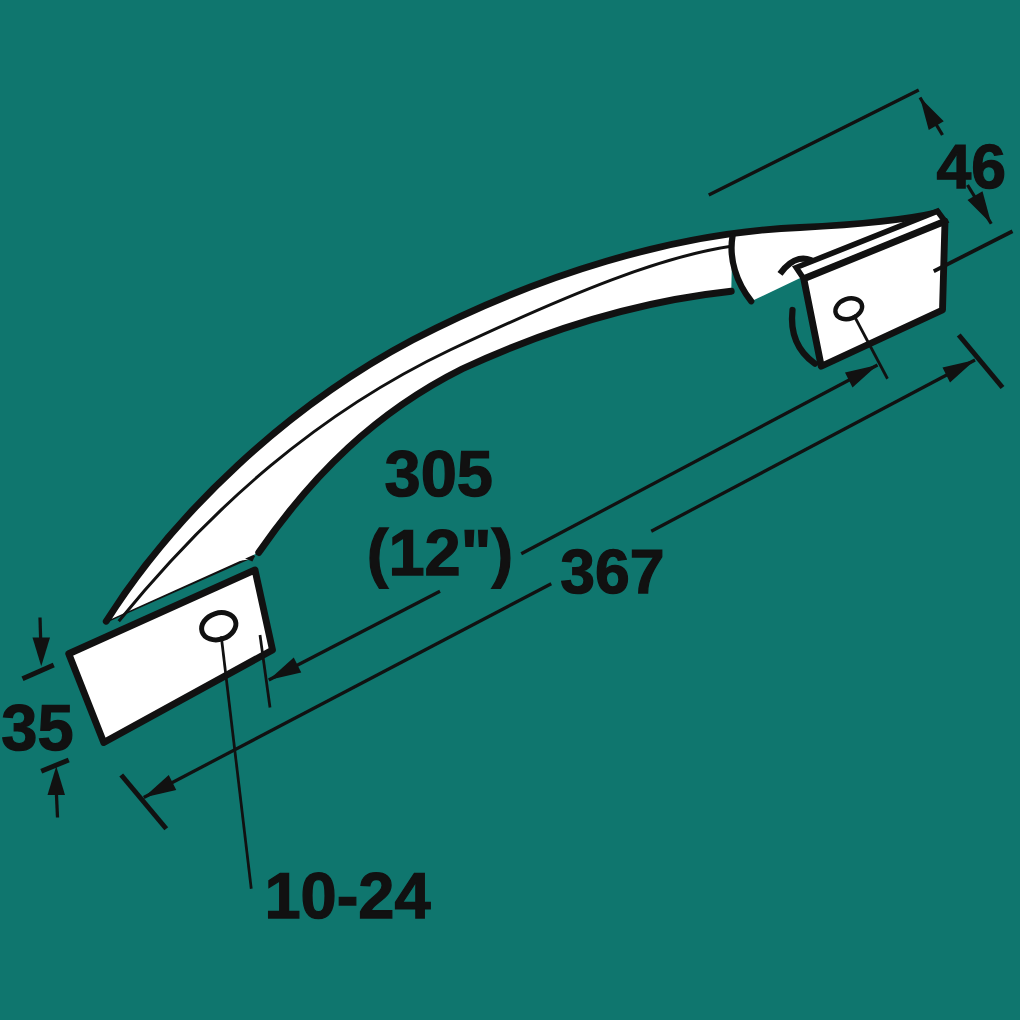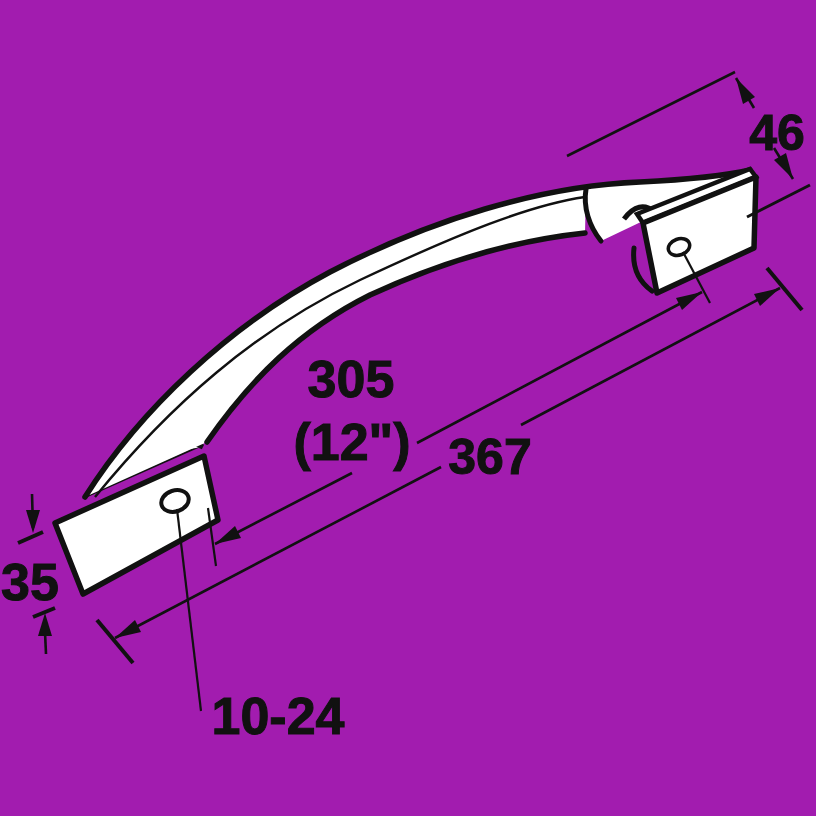--- a/index.html
+++ b/index.html
@@ -4,21 +4,21 @@
 <style>
   html, body {
     margin: 0;
     padding: 0;
     background: #ffffff;
   }
   .canvas {
     position: relative;
     width: 816px;
     height: 816px;
-    background: #a21caf;
+    background: #0f766e;
     overflow: hidden;
   }
   svg text {
     font-family: "Liberation Sans", "DejaVu Sans", sans-serif;
     font-weight: bold;
     fill: #111111;
   }
   .dim-text   { font-size: 52px; }
   .dim-text-m { font-size: 50px; }
 </style>

